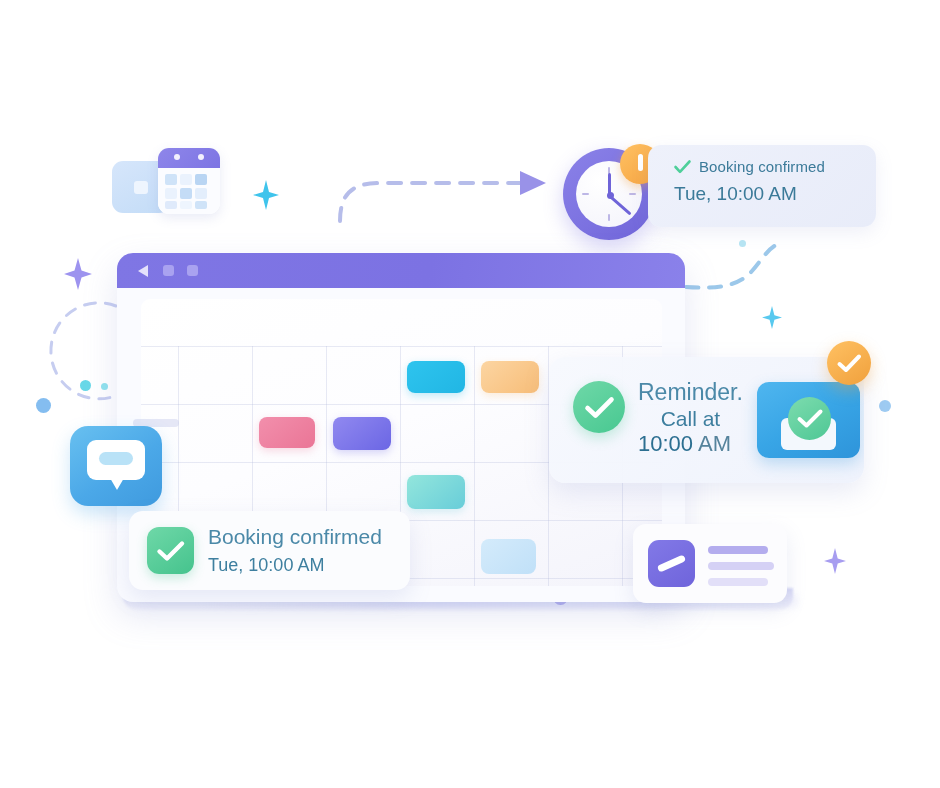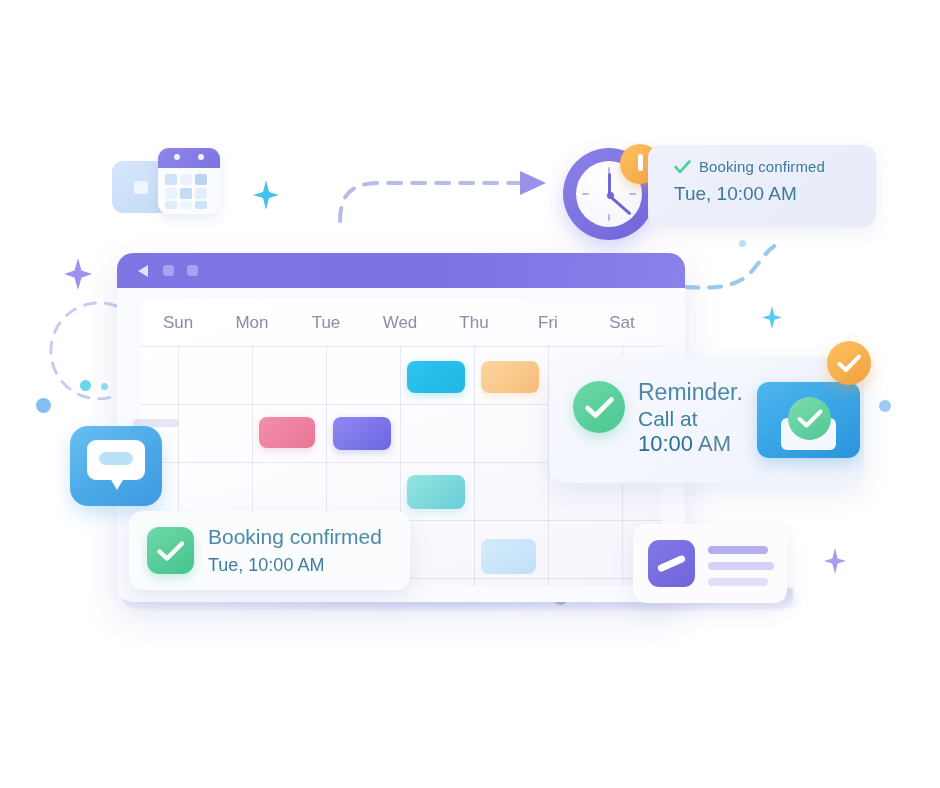--- a/index.html
+++ b/index.html
@@ -75,21 +75,21 @@
   #chat-pill{position:absolute;left:29px;top:26px;width:34px;height:13px;border-radius:7px;background:#b9e2f7;}
 
   
   #rem-card{position:absolute;left:549px;top:357px;width:315px;height:126px;border-radius:16px;
     background:linear-gradient(135deg,rgba(247,249,254,.96) 0%,rgba(238,242,252,.95) 100%);
     box-shadow:0 10px 26px rgba(130,140,200,.17);overflow:hidden;}
   #rem-check{position:absolute;left:24px;top:24px;width:52px;height:52px;border-radius:50%;
     background:linear-gradient(145deg,#6fd8a8 0%,#48c891 100%);box-shadow:0 5px 13px rgba(72,200,145,.3);}
   #rem-text{position:absolute;left:89px;top:22px;}
   #rem-l1{font-size:23px;color:#4b89a8;line-height:1.18;}
-  #rem-l2{font-size:21px;color:#3e7f9f;line-height:1.2;}
+  #rem-l2{font-size:21px;color:#3e7f9f;line-height:1.2;text-align:center;}
   #rem-l3{font-size:22px;color:#2c6f91;line-height:1.2;}
   #rem-l3 b{font-weight:normal;}
   #rem-l3 span.am{font-weight:normal;color:#55839c;}
   #mail-tile{position:absolute;left:208px;top:25px;width:103px;height:76px;border-radius:12px;
     background:linear-gradient(150deg,#4fb6ef 0%,#38a5e6 50%,#2e94da 100%);
     box-shadow:0 6px 15px rgba(46,148,218,.28);}
   #mail-env{position:absolute;left:232px;top:61px;width:55px;height:32px;border-radius:6px;background:#f3f8fd;}
   #mail-check{position:absolute;left:239px;top:40px;width:43px;height:43px;border-radius:50%;
     background:linear-gradient(145deg,#7ddcae 0%,#4ec795 100%);}
   #rem-badge{position:absolute;left:827px;top:341px;width:44px;height:44px;border-radius:50%;
@@ -234,29 +234,20 @@
   <div id="win-base2"></div>
 
   <div id="window">
     <div id="titlebar">
       <div id="tb-tri"></div>
       <div class="tb-sq" style="left:46px;"></div>
       <div class="tb-sq" style="left:70px;"></div>
     </div>
 
     <div id="cal-sheet">
-      <div id="dayhdr">
-        <div class="dayname" style="left:0px;">Sun</div>
-        <div class="dayname" style="left:74px;">Mon</div>
-        <div class="dayname" style="left:148px;">Tue</div>
-        <div class="dayname" style="left:222px;">Wed</div>
-        <div class="dayname" style="left:296px;">Thu</div>
-        <div class="dayname" style="left:370px;">Fri</div>
-        <div class="dayname" style="left:444px;">Sat</div>
-      </div>
 
       <div class="vline" style="left:37px;"></div>
       <div class="vline" style="left:111px;"></div>
       <div class="vline" style="left:185px;"></div>
       <div class="vline" style="left:259px;"></div>
       <div class="vline" style="left:333px;"></div>
       <div class="vline" style="left:407px;"></div>
       <div class="vline" style="left:481px;"></div>
 
       <div class="hline" style="top:47px;"></div>

